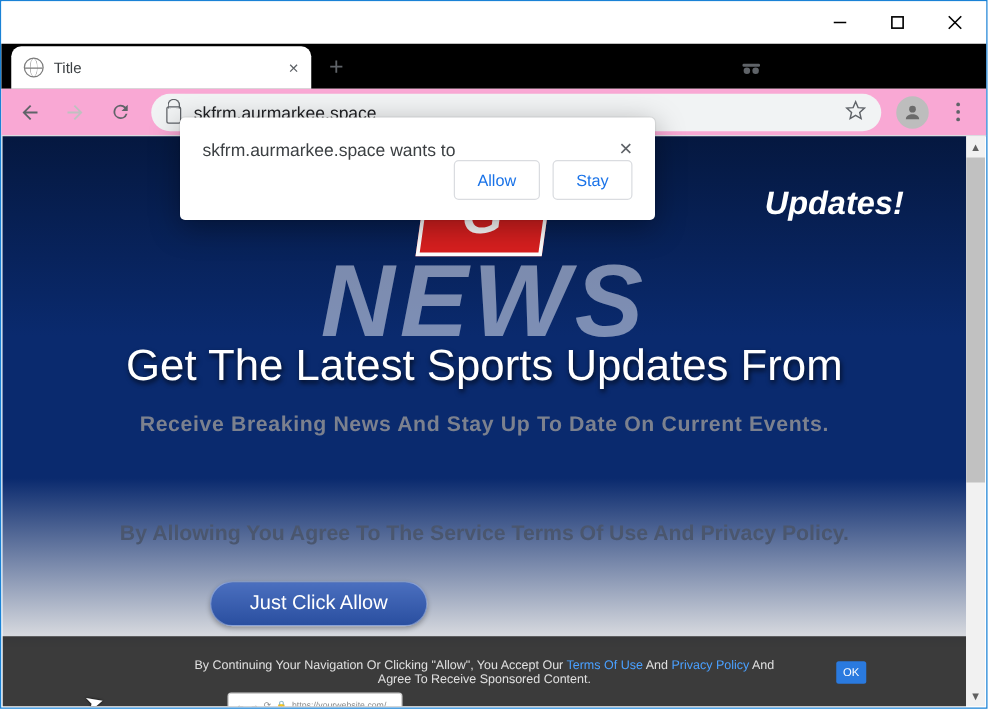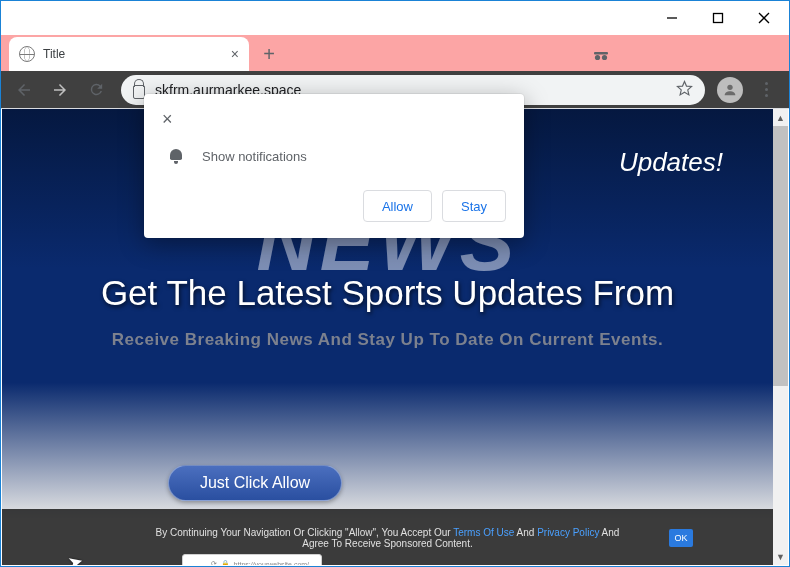--- a/index.html
+++ b/index.html
@@ -3,47 +3,47 @@
   <meta charset="utf-8">
   <style>
     * { margin:0; padding:0; box-sizing:border-box; font-family:"Segoe UI",Arial,sans-serif; }
     body { width:790px; height:567px; overflow:hidden; background:#fff; border:1px solid #1a82d6; position:relative; }
 
     
     .titlebar { height:34px; display:flex; justify-content:flex-end; align-items:center; padding:0 2px; background:#fff; }
     .winbtn { width:46px; height:30px; display:flex; align-items:center; justify-content:center; color:#000; }
 
     
-    .tabstrip { height:36px; background:#fca5a5; display:flex; align-items:flex-end; padding-left:8px; gap:6px; }
+    .tabstrip { height:36px; background:#000000; display:flex; align-items:flex-end; padding-left:8px; gap:6px; }
     .tab { width:240px; height:34px; background:#fff; border-radius:8px 8px 0 0; display:flex; align-items:center; padding:0 10px; gap:8px; font-size:12px; color:#3c4043; }
     .tab .globe { width:16px; height:16px; border:1.5px solid #7b7b7b; border-radius:50%; position:relative; }
     .tab .globe::before { content:""; position:absolute; inset:0; border-left:1px solid #7b7b7b; border-right:1px solid #7b7b7b; border-radius:50%; transform:scaleX(.45); }
     .tab .globe::after { content:""; position:absolute; left:0; right:0; top:50%; border-top:1px solid #7b7b7b; }
     .tab .tabtitle { flex:1; }
     .tab .tx { font-size:14px; color:#5f6368; }
     .newtab { width:28px; height:28px; display:flex; align-items:center; justify-content:center; color:#5f6368; font-size:20px; margin-bottom:3px; }
 
     
-    .toolbar { height:38px; background:#404040; border-bottom:1px solid #dadce0; display:flex; align-items:center; padding:0 6px; gap:2px; }
+    .toolbar { height:38px; background:#f9a8d4; border-bottom:1px solid #dadce0; display:flex; align-items:center; padding:0 6px; gap:2px; }
     .tbtn { width:34px; height:30px; display:flex; align-items:center; justify-content:center; color:#5f6368; border-radius:50%; }
     .tbtn.disabled { color:#b0b0b0; }
     .omnibox { flex:1; height:30px; margin:0 6px; background:#f1f3f4; border-radius:15px; display:flex; align-items:center; padding:0 12px; gap:10px; font-size:14px; color:#202124; }
     .lock { width:12px; height:14px; border:1.5px solid #5f6368; border-radius:2px; position:relative; margin-top:4px; }
     .lock::before { content:""; position:absolute; width:8px; height:7px; border:1.5px solid #5f6368; border-bottom:none; border-radius:5px 5px 0 0; top:-7px; left:0; }
     .star { margin-left:auto; }
     .avatar { width:26px; height:26px; background:#bdbdbd; border-radius:50%; display:flex; align-items:center; justify-content:center; }
     .dots { display:flex; flex-direction:column; gap:3px; }
     .dots span { width:3px; height:3px; border-radius:50%; background:#5f6368; }
 
     
     .viewport { position:absolute; top:108px; left:1px; right:16px; bottom:1px; overflow:hidden; background:linear-gradient(180deg,#051840 0%,#0a2a6e 35%,#0a2a6e 60%,#e8e8e8 90%); }
     .news-bg { position:absolute; top:30px; left:50%; transform:translateX(-50%); width:460px; text-align:center; }
     .breaking { display:inline-block; background:#d81f1f; color:#fff; font-weight:700; font-size:42px; padding:6px 30px; letter-spacing:2px; border:3px solid #fff; transform:skewX(-8deg); }
     .newsword { color:rgba(220,225,240,0.55); font-size:82px; font-weight:800; font-style:italic; letter-spacing:4px; margin-top:-10px; }
-    .banner-top { position:absolute; top:38px; right:50px; color:#fff; font-weight:400; font-size:26px; font-style:italic; }
+    .banner-top { position:absolute; top:38px; right:50px; color:#fff; font-weight:700; font-size:26px; font-style:italic; }
 
     .hero { position:absolute; top:160px; left:0; right:0; text-align:center; color:#fff; font-size:35px; font-weight:500; text-shadow:1px 2px 4px rgba(0,0,0,.7); line-height:1.35; }
     .sub1 { position:absolute; top:190px; left:0; right:0; text-align:center; color:#7c818e; font-size:17px; font-weight:600; letter-spacing:.5px;margin-top:31px; }
     .allow-head { position:absolute; top:272px; left:0; right:0; text-align:center; color:#5e6575; font-size:29px; font-weight:600; -webkit-text-stroke:1px rgba(255,255,255,.3); }
     .terms-line { position:absolute; top:308px; left:0; right:0; text-align:center; color:#4a566e; font-size:17px; font-weight:600; }
 
     .cta { position:absolute; top:356px; left:166px; width:174px; height:36px; border-radius:18px; background:linear-gradient(180deg,#4b6fbf,#2a4fa0); color:#fff; display:flex; align-items:center; justify-content:center; font-size:16px; font-weight:500; border:1.5px solid rgba(255,255,255,.35); box-shadow:0 2px 4px rgba(0,0,0,.3); }
 
     .footer-bar { position:absolute; left:0; right:0; top:400px; height:58px; background:rgba(10,10,10,.78); color:#e0e0e0; font-size:10px; display:flex; align-items:center; justify-content:center; text-align:center; padding:0 140px; }
     .footer-bar .lk { color:#4aa0ff;margin-top:19px; }
@@ -159,20 +159,21 @@
   <div class="news-bg">
     <div class="breaking">G</div>
     <div class="newsword">NEWS</div>
   </div>
 
   <div class="sub1">Receive Breaking News And Stay Up To Date On Current Events.</div>
   <div class="hero">
     <div>Get The Latest Sports Updates From</div>
   </div>
 
+  <div class="terms-line">By Allowing You Agree To The Service Terms Of Use And Privacy Policy.</div>
 
   <div class="cta">
       <span>Just Click Allow</span>
     </div>
 
   <div class="footer-bar">
     <div>
       <span>By Continuing Your Navigation Or Clicking "Allow", You Accept Our </span><span class="lk">Terms Of Use</span><span> And </span><span class="lk">Privacy Policy</span><span> And Agree To Receive Sponsored Content.</span>
     </div>
   </div>
@@ -192,25 +193,22 @@
 </div>
 
 <div class="scroll">
   <div class="arrow">▲</div>
   <div class="thumb"></div>
   <div class="arrow adn">▼</div>
 </div>
 
 <div class="dialog">
   <div class="dlg-head">
+    <span class="title">skfrm.aurmarkee.space wants to</span>
     <span class="close">×</span>
-  </div>
-  <div class="dlg-row">
-    <span class="bell"></span>
-    <span>Show notifications</span>
   </div>
   <div class="dlg-actions">
     <div class="dlg-btn">
         <span>Allow</span>
       </div>
     <div class="dlg-btn">
         <span>Stay</span>
       </div>
   </div>
 </div>

